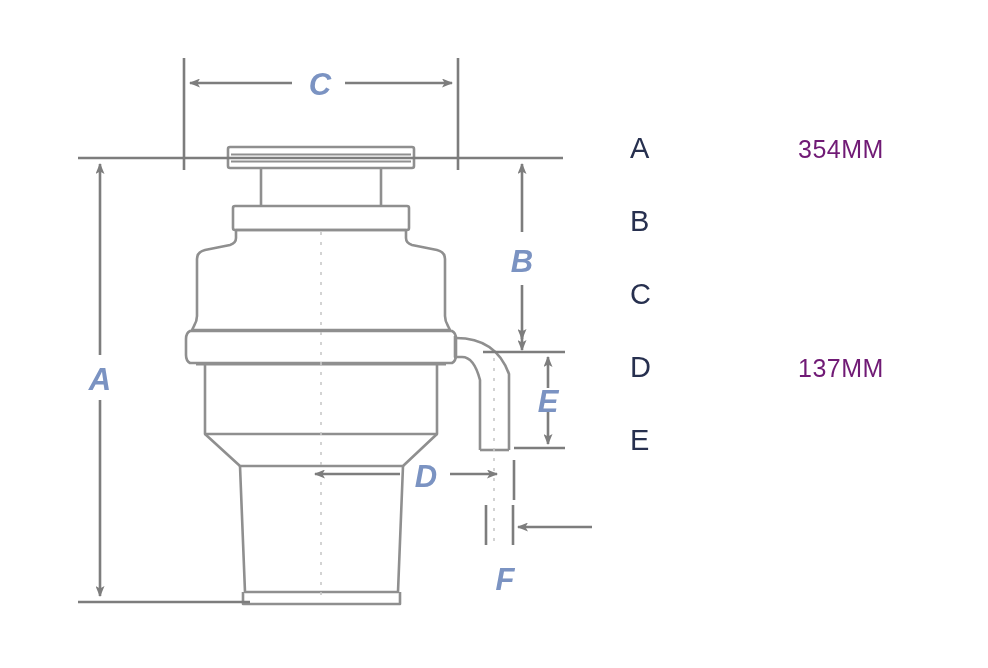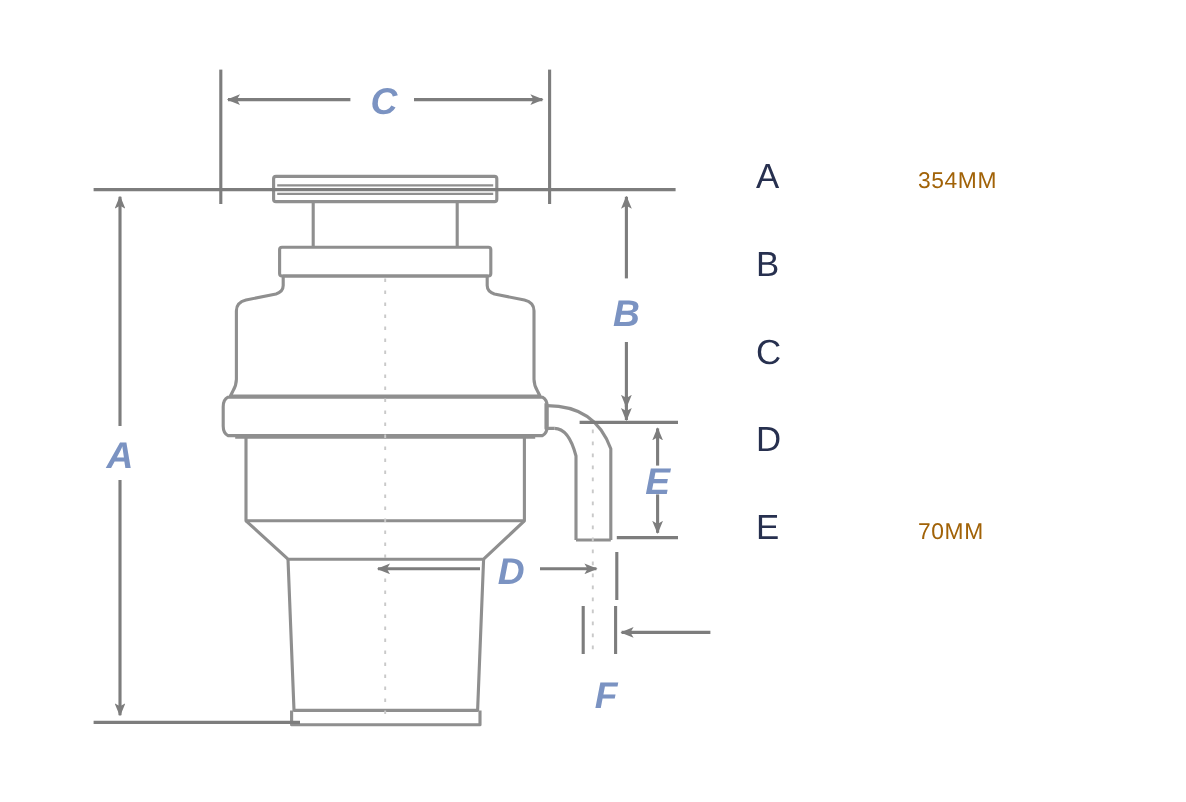--- a/index.html
+++ b/index.html
@@ -39,24 +39,24 @@
     align-items: baseline;
     height: 73px;
   }
   .spec-key {
     width: 135px;
     font-size: 29px;
     color: #27304f;
     letter-spacing: 0.5px;
   }
   .spec-val {
-    font-size: 19px;
-    color: #a16207;
+    font-size: 25px;
+    color: #701a75;
     letter-spacing: 0.5px;
-    text-align: left;
+    text-align: center;
     width: 152px;
   }
   .dim-label {
     font-size: 31px;
     font-weight: bold;
     font-style: italic;
     fill: #7b93c2;
     font-family: "Liberation Sans", sans-serif;
   }
 </style>
@@ -167,20 +167,20 @@
       <div class="spec-val">354MM</div>
     </div>
     <div class="spec-row">
       <div class="spec-key">B</div>
     </div>
     <div class="spec-row">
       <div class="spec-key">C</div>
     </div>
     <div class="spec-row">
       <div class="spec-key">D</div>
+      <div class="spec-val">137MM</div>
     </div>
     <div class="spec-row">
       <div class="spec-key">E</div>
-      <div class="spec-val">70MM</div>
     </div>
   </div>
 
 </div>
 
 </body></html>

